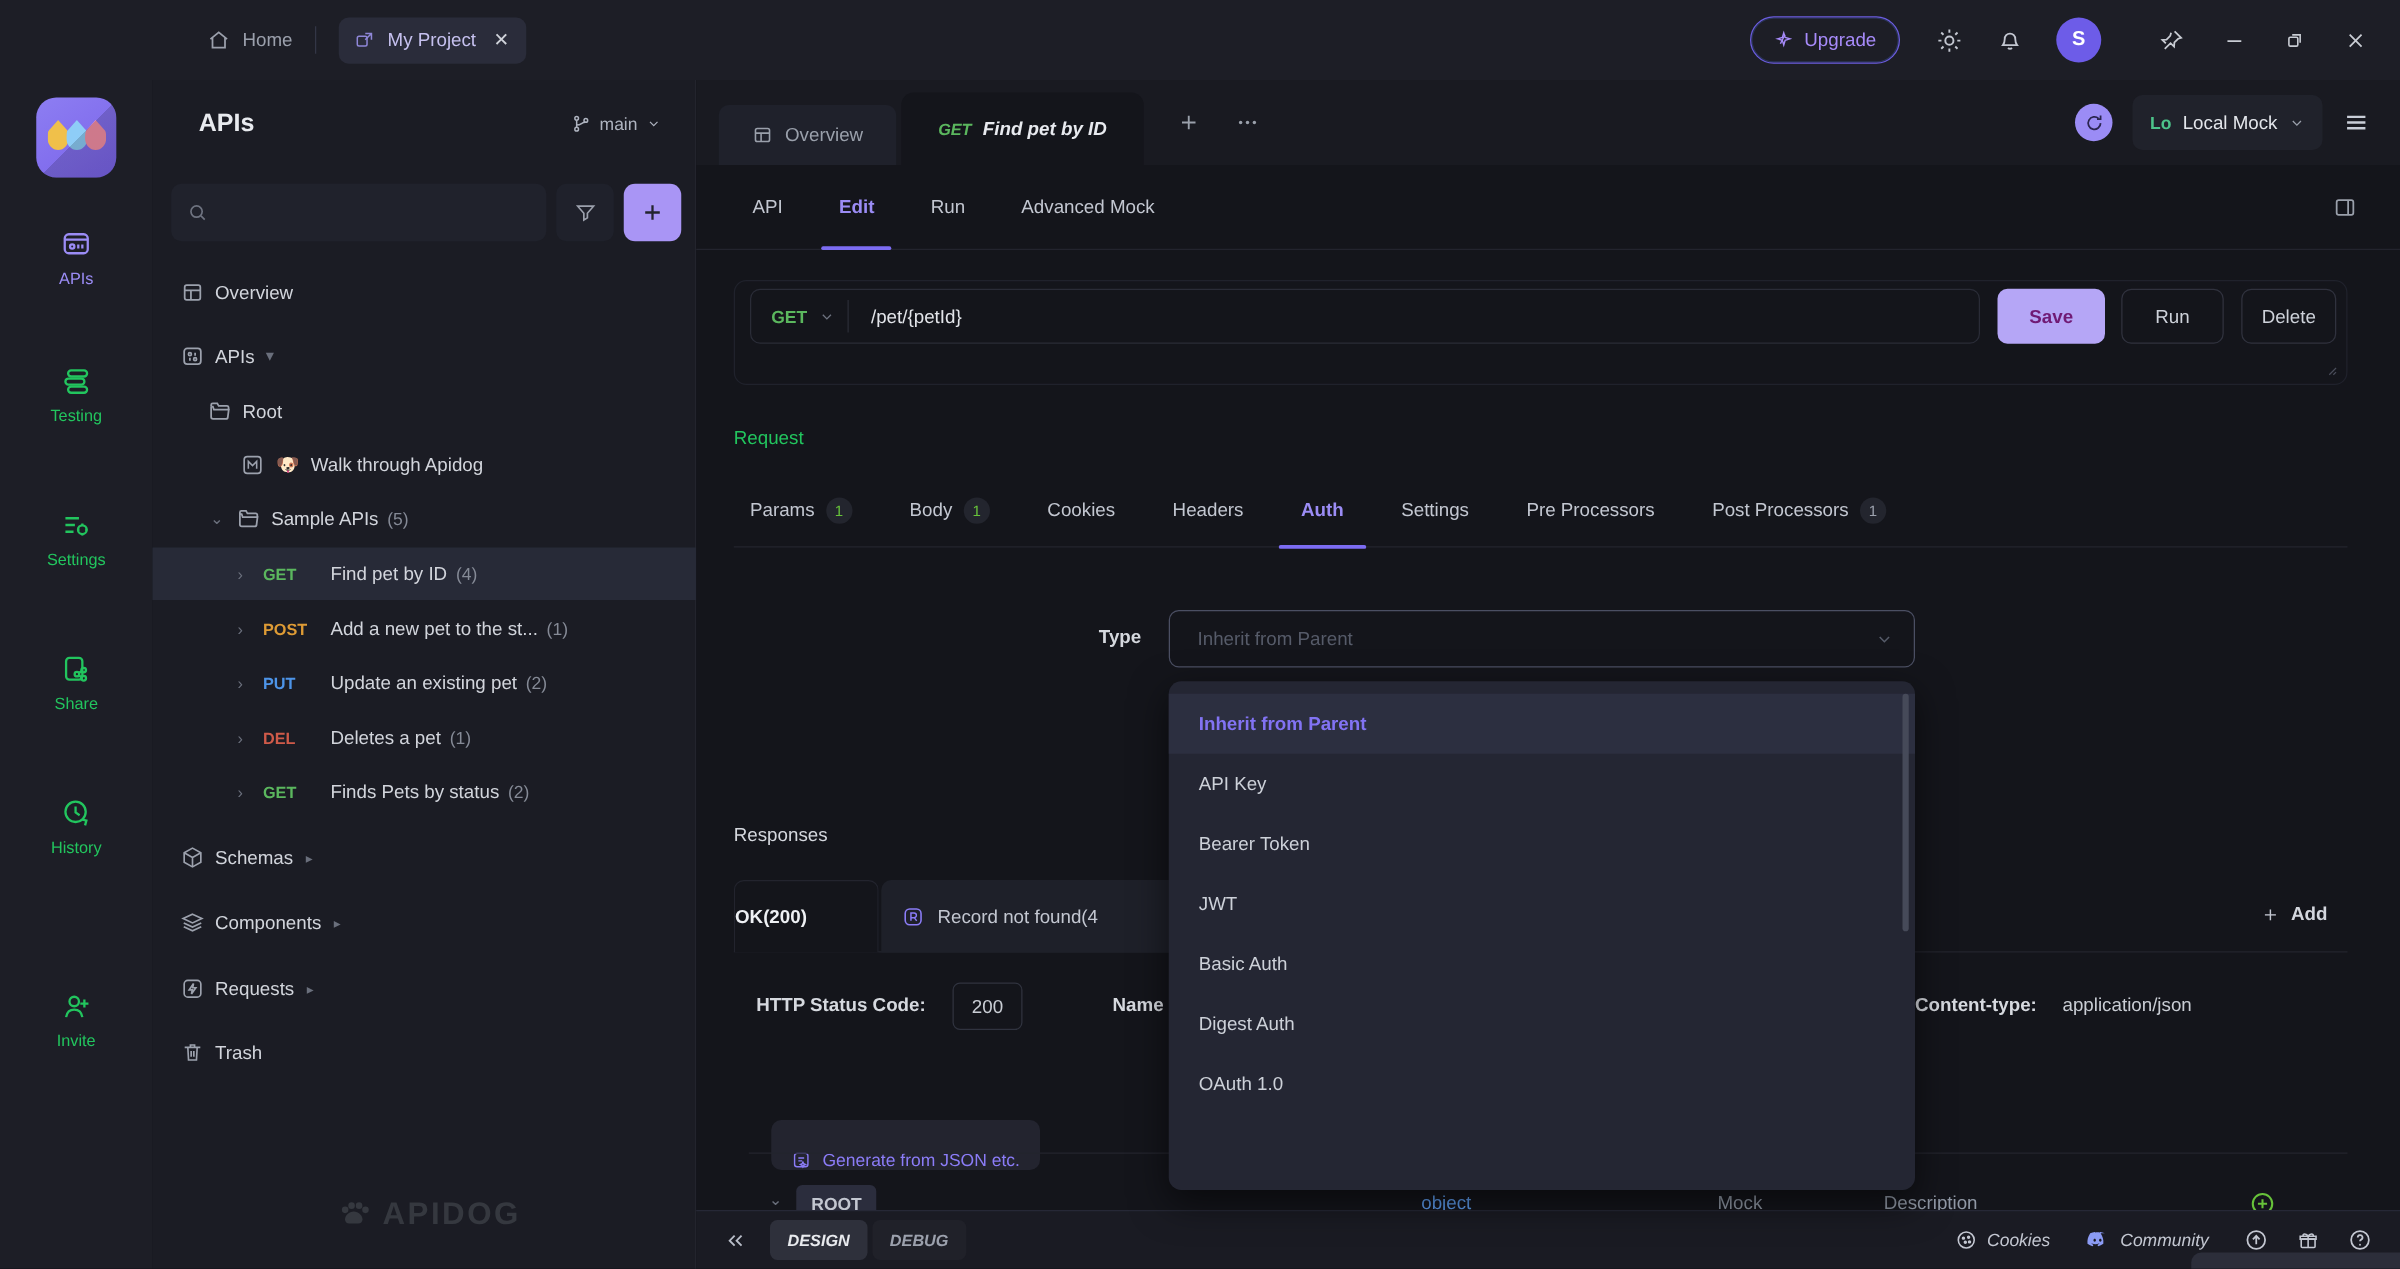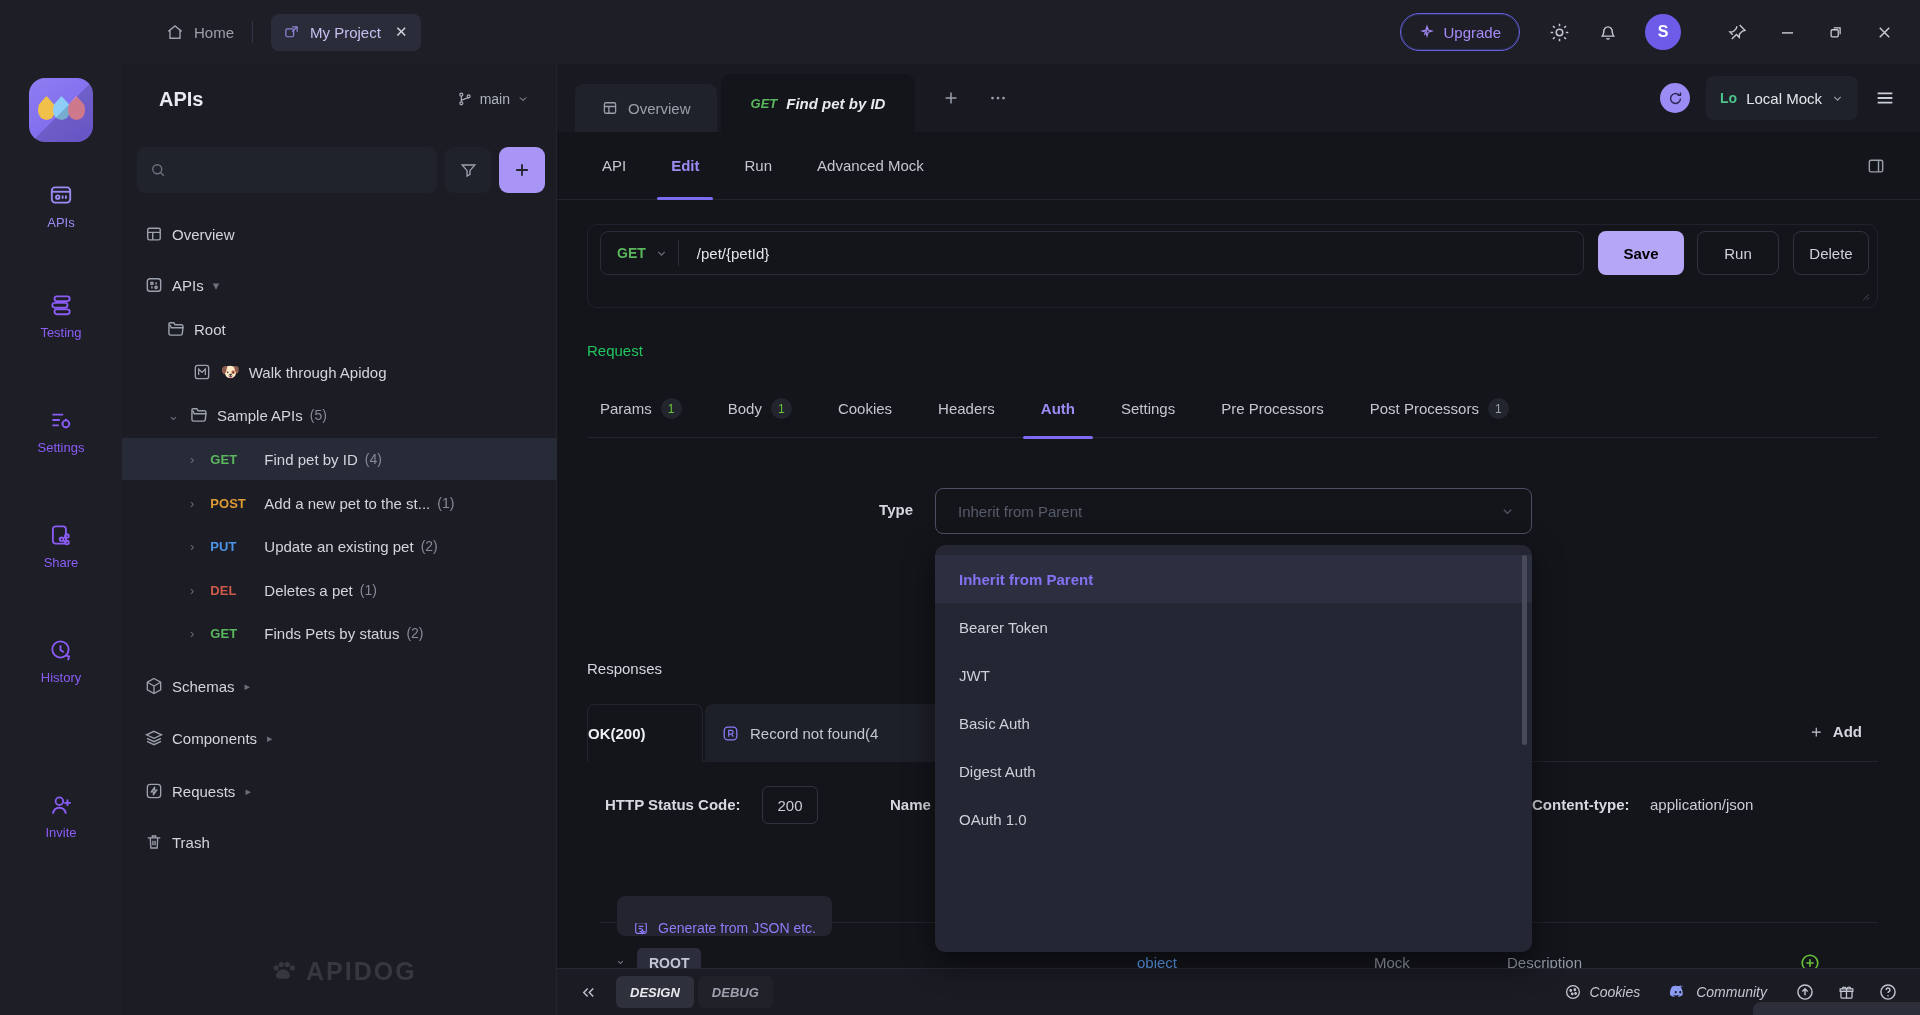--- a/index.html
+++ b/index.html
@@ -31,21 +31,21 @@
   .winctl:last-child{margin-right:26px;}
 
   
   .sidebar{position:absolute;left:0;top:64px;width:122px;height:951px;background:var(--topbar);}
   .logo{position:absolute;left:29px;top:14px;width:64px;height:64px;border-radius:16px;background:linear-gradient(145deg,#8d7ef2,#7a63ea);overflow:hidden;}
   .logo:after{content:"";position:absolute;inset:0;background:linear-gradient(135deg,transparent 52%,rgba(0,0,0,.16) 52%);}
   .drop{position:absolute;top:18px;width:17px;height:24px;border-radius:50% 50% 50% 50%/60% 60% 40% 40%;}
   .d1{left:9px;background:#f0c04a;clip-path:polygon(50% 0,100% 40%,100% 100%,0 100%,0 40%);}
   .d2{left:24px;background:#8ecdf7;clip-path:polygon(50% 0,100% 40%,100% 100%,0 100%,0 40%);}
   .d3{left:39px;background:#f590a6;clip-path:polygon(50% 0,100% 40%,100% 100%,0 100%,0 40%);}
-  .nav-item{position:absolute;left:0;width:122px;height:74px;display:flex;flex-direction:column;align-items:center;gap:7px;color:#8b5cf6;}
+  .nav-item{position:absolute;left:0;width:122px;height:74px;display:flex;flex-direction:column;align-items:center;gap:7px;color:#22c55e;}
   .nav-item span{font-size:13px;}
   .nav-item.active{color:var(--accent-light);}
 
   
   .treepanel{position:absolute;left:122px;top:64px;width:435px;height:951px;background:var(--panel);border-right:1px solid #23242d;}
   .tp-head{position:absolute;left:0;top:0;width:435px;height:70px;display:flex;align-items:center;}
   .tp-title{font-size:20px;font-weight:bold;color:#e8eaef;margin-left:37px;}
   .tp-branch{margin-left:auto;margin-right:28px;display:flex;align-items:center;gap:7px;color:#aeb3bf;font-size:14px;}
   .tp-search{position:absolute;left:15px;top:83px;width:300px;height:46px;background:var(--input);border-radius:8px;display:flex;align-items:center;padding:0 12px;color:#6e7380;}
   .tp-search input{flex:1;background:transparent;border:none;outline:none;color:var(--text);font-size:14px;margin-left:8px;font-family:inherit;}
@@ -83,21 +83,21 @@
   .subtab.active:after{content:"";position:absolute;left:50%;transform:translateX(-50%);bottom:0;width:56px;height:3px;border-radius:2px;background:var(--accent);}
   .split-ic{margin-left:auto;margin-right:34px;color:#9aa0ab;}
 
   .urlwrap{position:absolute;left:30px;top:160px;width:1291px;height:84px;border:1px solid #20222c;border-radius:10px;}
   .urlinput{position:absolute;left:12px;top:6px;width:984px;height:44px;border:1px solid #2a2c37;border-radius:8px;display:flex;align-items:center;background:var(--bg);}
   .gettxt{color:var(--green);font-weight:bold;font-size:14px;margin-left:16px;}
   .urlinput .chev{color:#6e7380;margin:0 10px 0 9px;}
   .urlinput .vline{width:1px;height:26px;background:#2a2c37;}
   .pathtxt{color:#e3e5ea;margin-left:18px;}
   .btn{position:absolute;top:6px;height:44px;border-radius:8px;display:flex;align-items:center;justify-content:center;font-size:15px;}
-  .btn.save{left:1010px;width:86px;background:var(--save);color:#000000;font-weight:600;}
+  .btn.save{left:1010px;width:86px;background:var(--save);color:#701a75;font-weight:600;}
   .btn.run{left:1109px;width:82px;border:1px solid #30323e;color:#ced2da;}
   .btn.del{left:1205px;width:76px;border:1px solid #30323e;color:#ced2da;}
   .grip{position:absolute;right:6px;bottom:5px;color:#4a4d5a;}
 
   .req-label{position:absolute;left:30px;top:278px;color:#22c55e;}
   .reqtabs{position:absolute;left:30px;top:316px;width:1291px;height:58px;border-bottom:1px solid var(--line2);display:flex;align-items:center;}
   .rtab{position:relative;height:58px;display:flex;align-items:center;gap:9px;color:#c3c7d1;margin-left:46px;}
   .rtab:first-child{margin-left:13px;}
   .rtab.active{color:var(--accent-light);font-weight:600;}
   .rtab.active:after{content:"";position:absolute;left:50%;transform:translateX(-50%);bottom:-1px;width:70px;height:3px;border-radius:2px;background:var(--accent);}
@@ -669,20 +669,23 @@
             <path d="M12 8v8M8 12h8"></path>
           </svg>
         </span>
     </div>
 
     <div class="dropdown">
       <div class="dd-item selected">
           <span>Inherit from Parent</span>
         </div>
       <div class="dd-item">
+          <span>API Key</span>
+        </div>
+      <div class="dd-item">
           <span>Bearer Token</span>
         </div>
       <div class="dd-item">
           <span>JWT</span>
         </div>
       <div class="dd-item">
           <span>Basic Auth</span>
         </div>
       <div class="dd-item">
           <span>Digest Auth</span>

